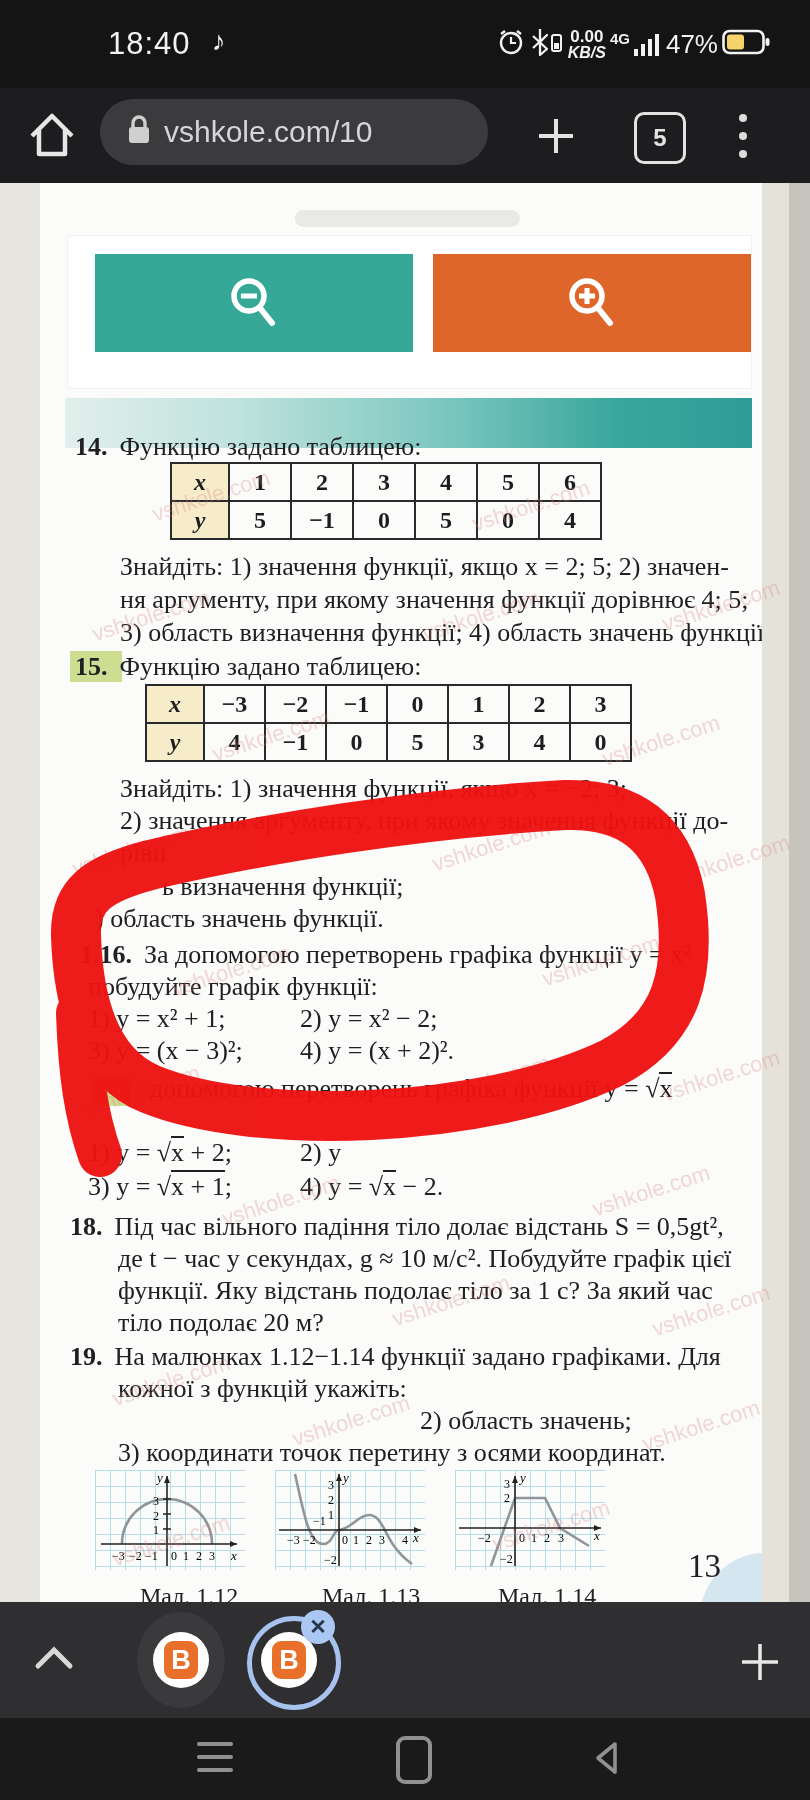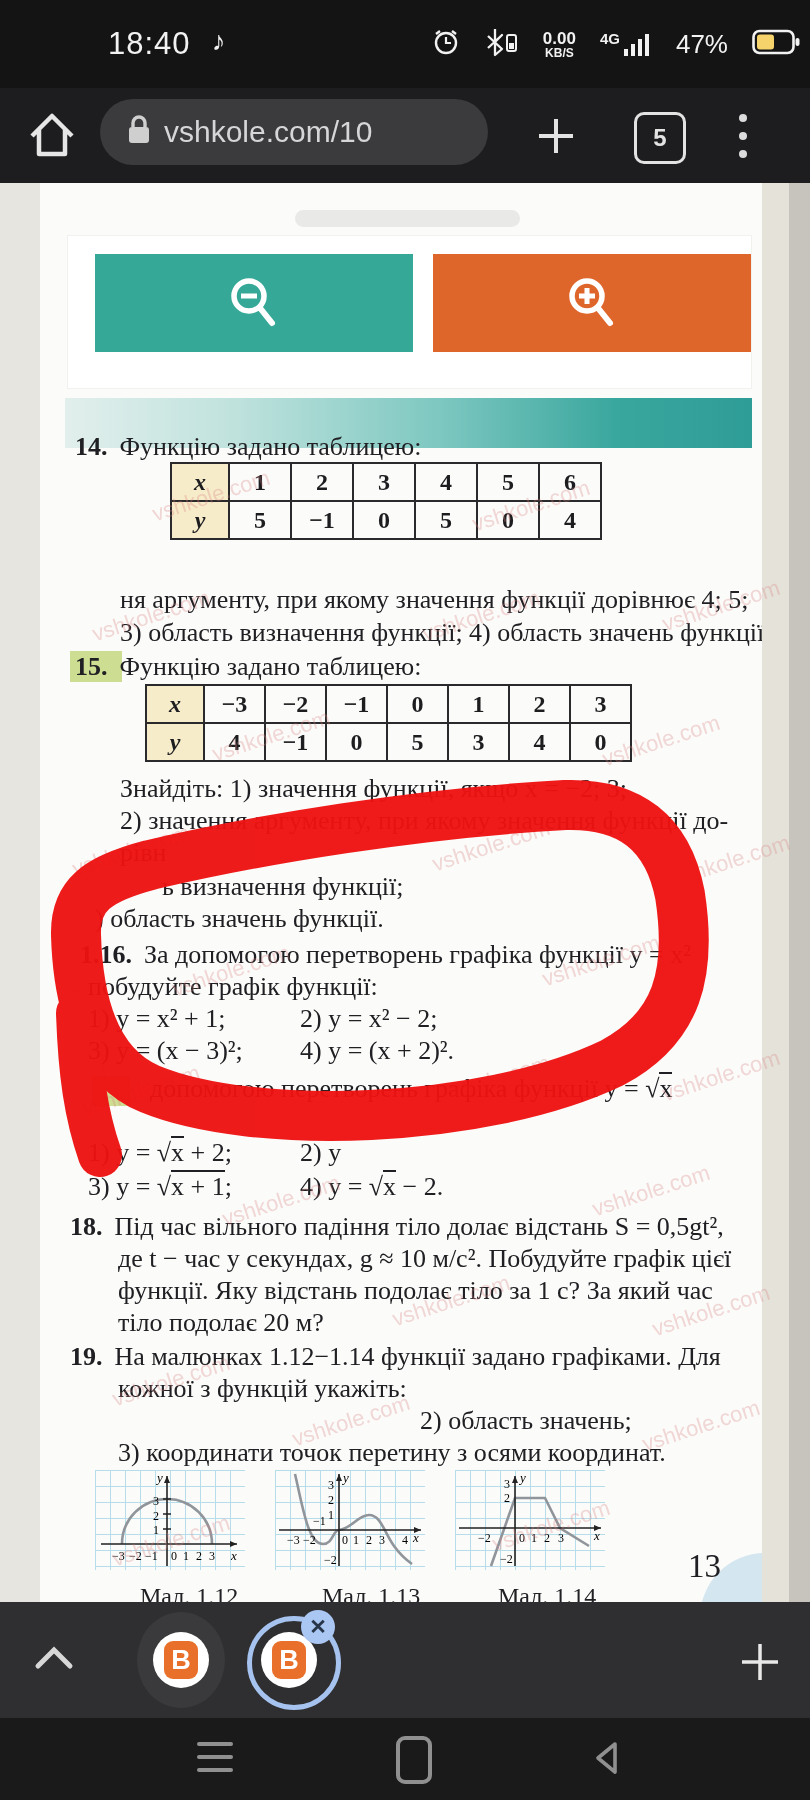--- a/index.html
+++ b/index.html
@@ -2,24 +2,24 @@
 <html><head>
 <meta charset="utf-8">
 <style>
   html,body{margin:0;padding:0;background:#000;}
   .screen{position:relative;width:810px;height:1800px;overflow:hidden;background:#141414;
           font-family:"Liberation Sans",sans-serif;}
   
   .status-bar{position:absolute;left:0;top:0;width:810px;height:88px;background:#141414;color:#f2f2f2;}
   .st-time{position:absolute;left:108px;top:26px;font-size:31px;letter-spacing:1px;}
   .st-note{position:absolute;left:212px;top:26px;font-size:27px;}
-  .st-right{position:absolute;right:10px;top:18px;height:52px;display:flex;align-items:center;gap:24px;}
+  .st-right{position:absolute;right:40px;top:18px;height:52px;display:flex;align-items:center;gap:4px;}
   .spd{display:flex;flex-direction:column;align-items:center;line-height:1;}
   .spd .a{font-size:17px;font-weight:bold;}
-  .spd .b{font-size:12px;font-weight:bold;}
+  .spd .b{font-size:16px;font-weight:bold;font-style:italic;}
   .net{display:flex;align-items:flex-start;gap:2px;}
   .net .g{font-size:15px;font-weight:bold;line-height:1;}
   .pct{font-size:26px;}
   
   .browser-bar{position:absolute;left:0;top:88px;width:810px;height:95px;background:#1d1d1f;}
   .url-pill{position:absolute;left:100px;top:11px;width:388px;height:66px;border-radius:33px;background:#3b3b3e;
             display:flex;align-items:center;overflow:hidden;}
   .url-text{color:#d6d6d8;font-size:30px;margin-left:12px;white-space:nowrap;}
   .tab-btn{position:absolute;left:634px;top:24px;width:46px;height:46px;border:3.5px solid #e3e3e3;border-radius:10px;
            color:#e3e3e3;font-size:24px;font-weight:bold;display:flex;align-items:center;justify-content:center;}
@@ -192,20 +192,21 @@
           <td class="h">y</td>
           <td>5</td>
               <td>−1</td>
               <td>0</td>
               <td>5</td>
               <td>0</td>
               <td>4</td>
         </tr>
       </tbody>
         </table>
+      <div class="line" style="left:80px;top:369px;">Знайдіть: 1) значення функції, якщо x = 2; 5; 2) значен-</div>
       <div class="line" style="left:80px;top:402px;">ня аргументу, при якому значення функції дорівнює 4; 5;</div>
       <div class="line" style="left:80px;top:435px;">3) область визначення функції; 4) область значень функції.</div>
 
       <div class="hl" style="left:30px;top:468px;width:52px;height:31px;"></div>
       <div class="line" style="left:35px;top:469px;">
         <span class="bnum">15.</span><span>Функцію задано таблицею:</span>
       </div>
       <table class="vals" style="left:105px;top:501px;">
         <tbody>
             <tr style="height:38px;">

